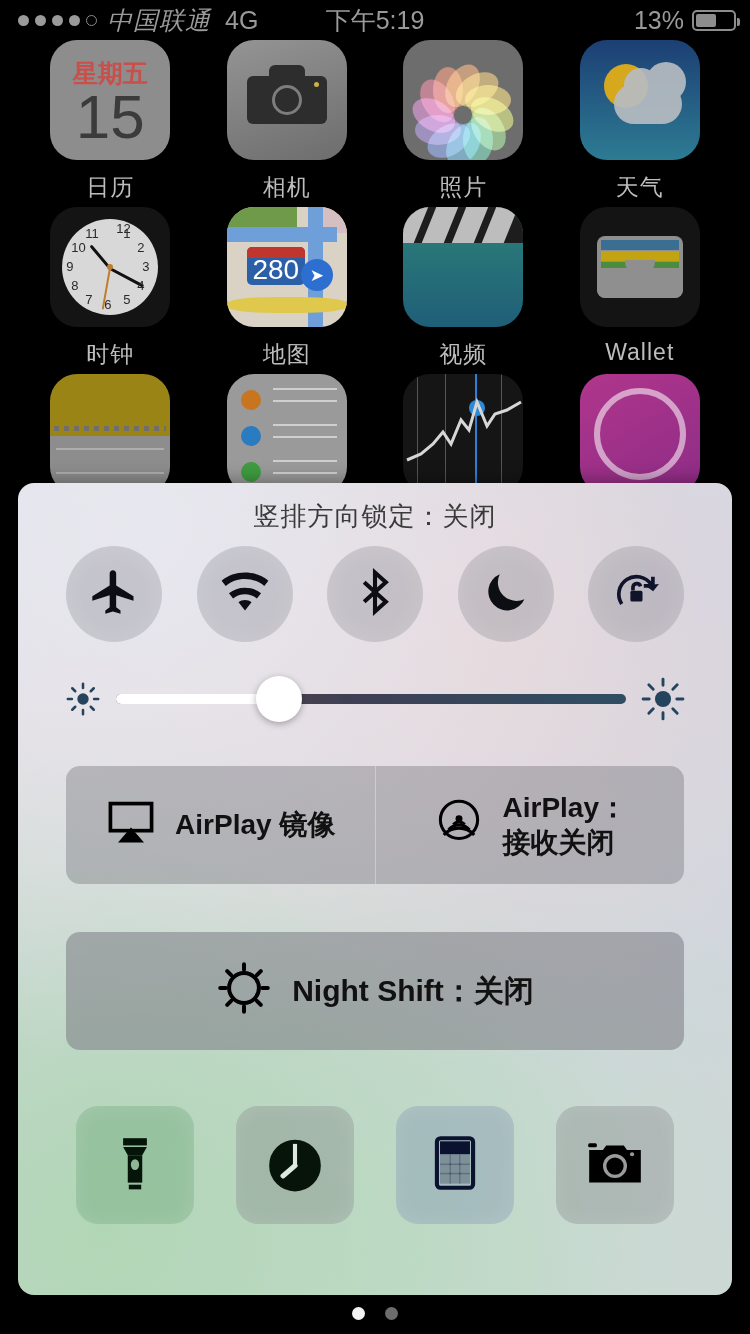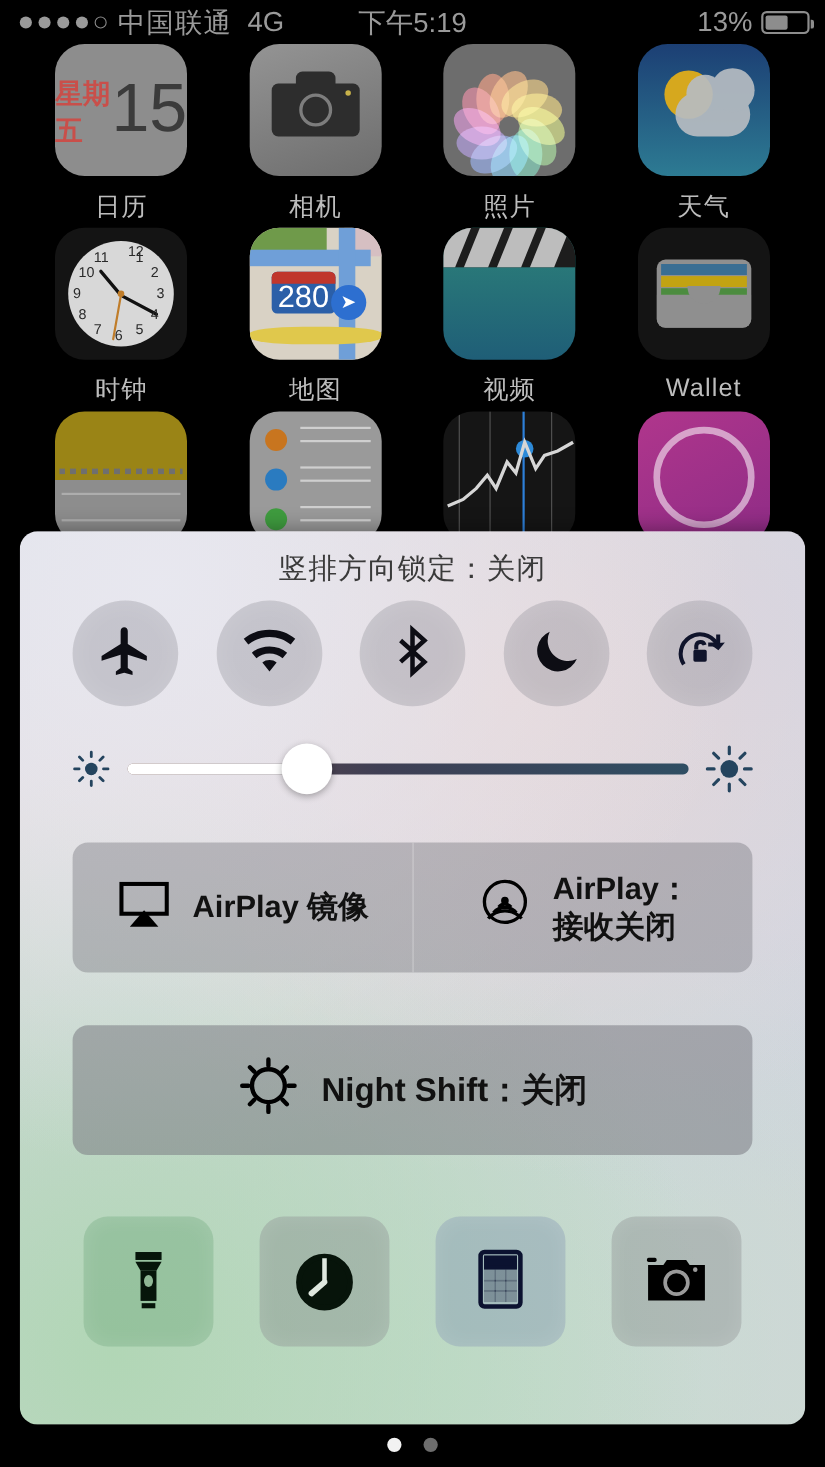--- a/index.html
+++ b/index.html
@@ -8,41 +8,41 @@
 
   #screen { position:relative; width:750px; height:1334px; background:#000; overflow:hidden; }
 
   
   #statusbar { position:absolute; left:0; top:0; width:750px; height:40px;
                display:flex; align-items:center; color:#9a9a9a; font-size:25px; }
   .sb-left { position:absolute; left:18px; display:flex; align-items:center; gap:10px; }
   .dots { display:flex; gap:6px; align-items:center; }
   .dot { width:11px; height:11px; border-radius:50%; background:#9a9a9a; }
   .dot.hollow { background:transparent; border:1.5px solid #8a8a8a; }
-  .sb-carrier { letter-spacing:1px; }
+  .sb-carrier { letter-spacing:1px;font-style:italic; }
   .sb-net { margin-left:4px; }
   .sb-center { position:absolute; left:0; right:0; text-align:center; }
   .sb-right { position:absolute; right:14px; display:flex; align-items:center; gap:8px; }
   .batt { position:relative; width:44px; height:21px; border:2px solid #8d8d8d;
           border-radius:5px; }
   .batt::after { content:""; position:absolute; right:-6px; top:6px; width:3px; height:8px;
                  background:#8d8d8d; border-radius:0 2px 2px 0; }
   .batt-fill { position:absolute; left:2px; top:2px; bottom:2px; width:45%;
                background:#8d8d8d; border-radius:2px; }
 
   
   #homescreen { position:absolute; left:0; top:40px; width:750px; height:460px; }
   .icon-row { display:flex; justify-content:space-around; padding:0 22px; }
   .app { width:148px; display:flex; flex-direction:column; align-items:center; }
   .app-icon { width:120px; height:120px; border-radius:27px; position:relative;
               overflow:hidden; background:#4a4a4a; }
   .app-label { margin-top:12px; font-size:23px; color:#bdbdbd; letter-spacing:1px; }
 
   
-  .ic-cal { background:#8d8d8d; display:flex; flex-direction:row; align-items:center;
+  .ic-cal { background:#8d8d8d; display:flex; flex-direction:column; align-items:center;
             justify-content:center; }
   .cal-dow { color:#c94f4a; font-size:25px; font-weight:bold; margin-top:4px; }
   .cal-day { color:#3b3b3b; font-size:62px; line-height:.95; margin-top:-2px; }
   
   .ic-photos { background:#6d6d6d; }
   .petal { position:absolute; left:50%; top:50%; width:46px; height:30px;
            border-radius:50%; opacity:.72; mix-blend-mode:screen;
            transform-origin:0% 50%; }
   
   .ic-cam { background:linear-gradient(160deg,#949494,#6d6d6d); display:flex;

